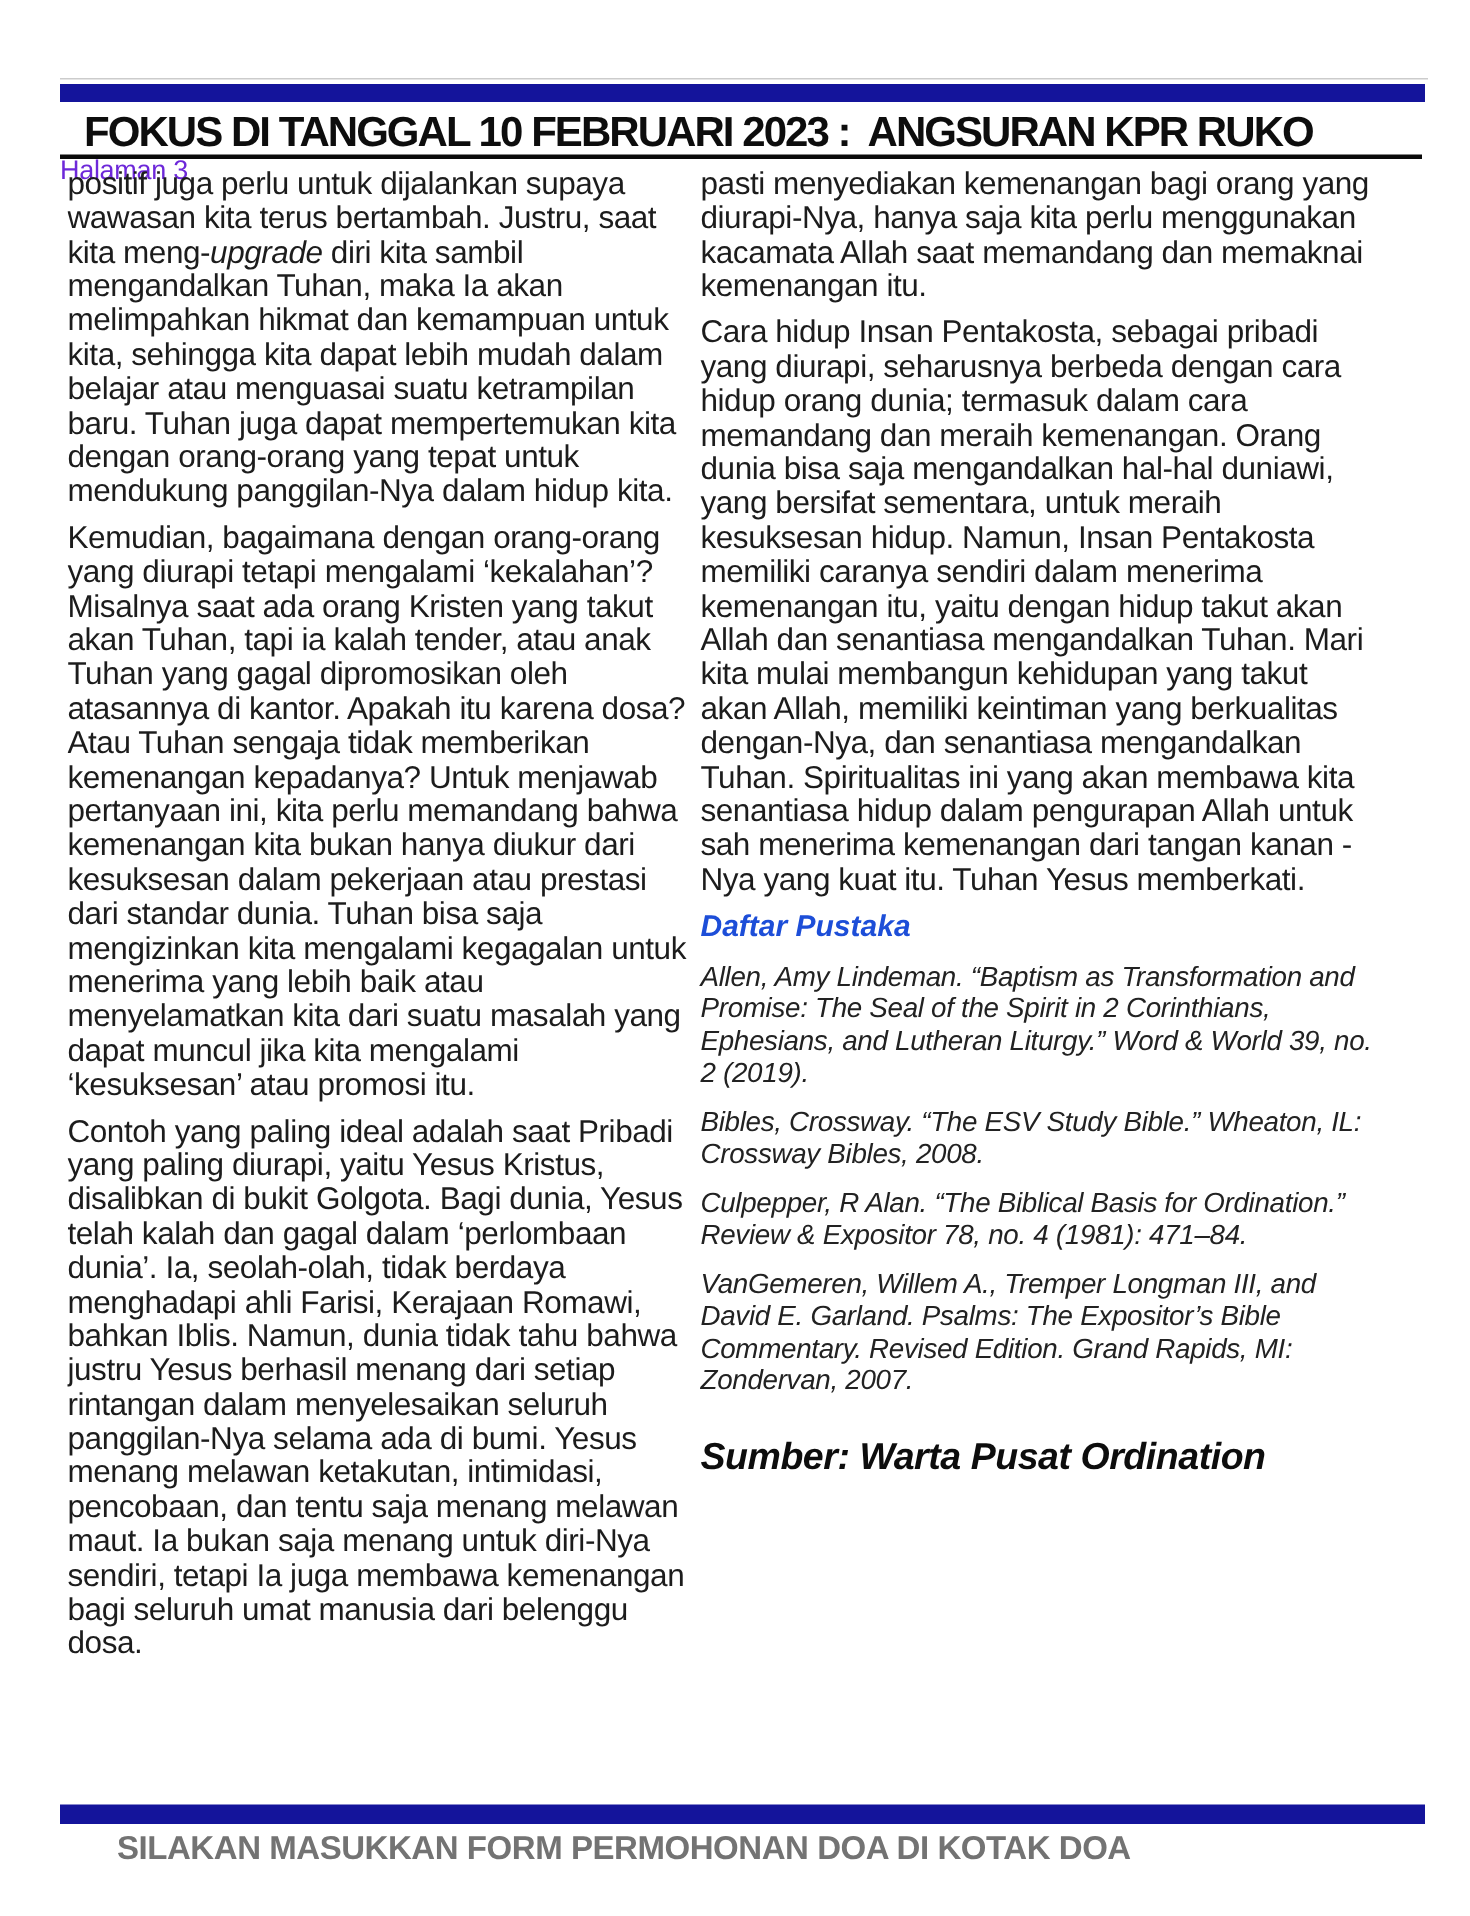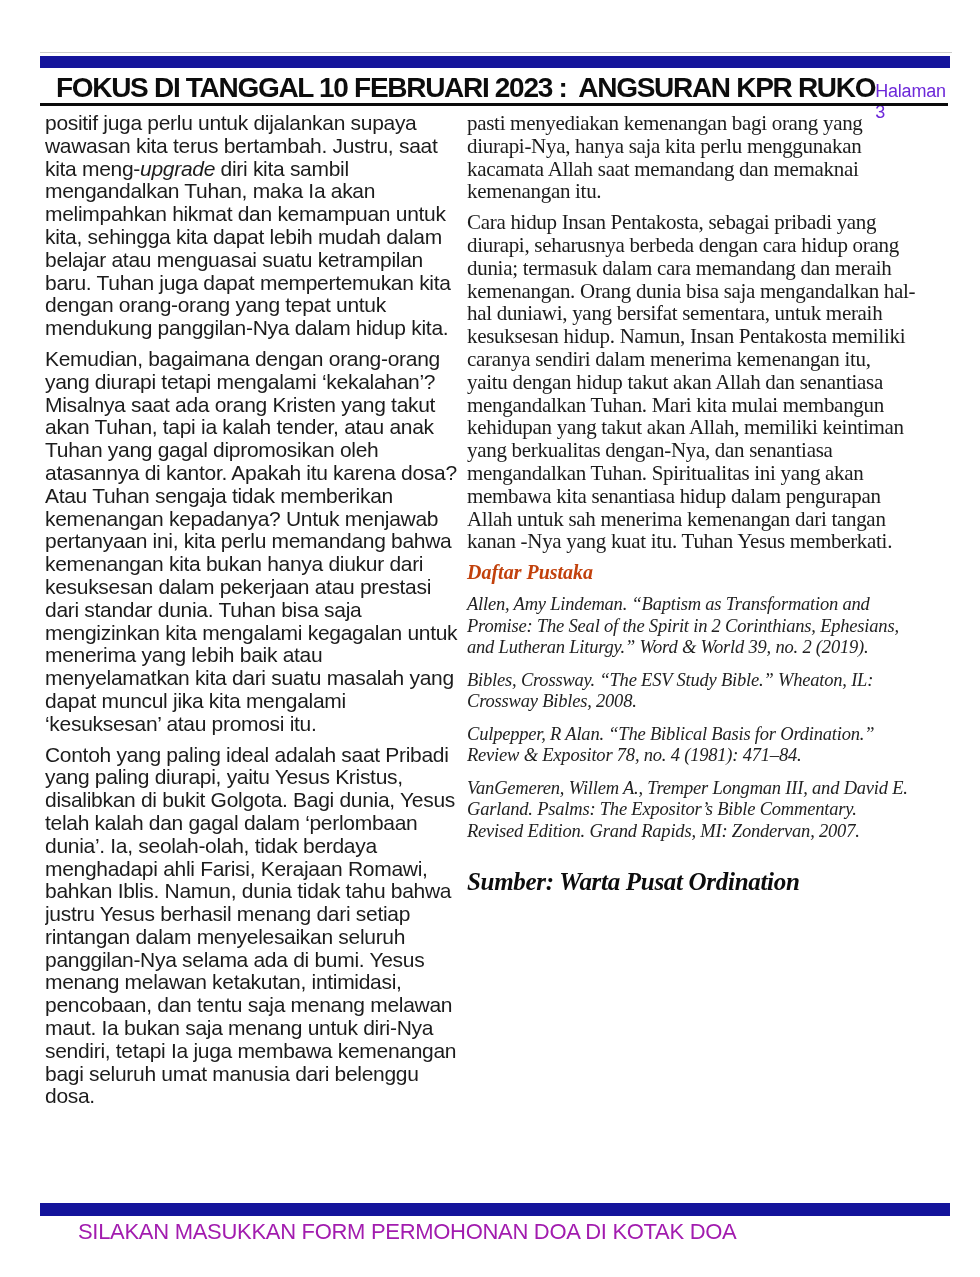--- a/index.html
+++ b/index.html
@@ -19,68 +19,68 @@
   }
   .accent-bar {
     position: absolute; left: 40px; width: 910px; height: 12px;
     background: #14149b;
   }
   .header-bar { top: 56px; }
   .footer-bar { top: 1203px; height: 13px; }
 
   .header-row {
     position: absolute; left: 40px; width: 900px; top: 73px;
-    display: flex; align-items: baseline;
+    display: flex; align-items: baseline; flex-direction: column;
   }
   .title {
     font-weight: bold; font-size: 28px; line-height: 30px;
     letter-spacing: -1.3px; padding-left: 16px; white-space: pre;
     color: #0d0d0d;
   }
   .page-num { font-size: 18px; color: #6d28d9; letter-spacing: -0.2px; }
 
   .header-rule {
     position: absolute; left: 40px; width: 908px; top: 103px; height: 3px;
     background: #0a0a0a;
   }
 
   .columns {
     position: absolute; left: 45px; top: 112px; width: 902px; height: 1089px;
     display: flex; overflow: hidden;
   }
   .col-left  { width: 422px; flex: none; }
-  .col-right { width: 449px; flex: none; font-family: Liberation Serif, serif; }
+  .col-right { width: 449px; flex: none; }
 
   .para {
     margin: 0 0 8px 0;
     font-size: 21px; line-height: 22.8px; letter-spacing: -0.3px;
     color: #1c1c1c;
   }
   .it { font-style: italic; }
 
   .bib-heading {
     margin: 8px 0 10px 0;
     font-size: 20px; font-weight: bold; font-style: italic;
-    color: #c2410c;
+    color: #1d4ed8;
   }
   .bib {
     margin: 0 0 11px 0;
     font-size: 18.5px; line-height: 21.5px; letter-spacing: -0.2px;
     font-style: italic; color: #222222;
   }
   .source {
     margin: 26px 0 0 0;
     font-size: 25px; font-weight: bold; font-style: italic;
     letter-spacing: -0.3px; color: #0d0d0d;
   }
 
   .footer-text {
     position: absolute; left: 78px; top: 1219px;
-    font-weight: normal; font-size: 22px; letter-spacing: -0.3px;
-    color: #a21caf;
+    font-weight: bold; font-size: 22px; letter-spacing: -0.3px;
+    color: #737373;
   }
 </style>
 </head>
 <body>
 
 <div class="page">
 
   <div class="hairline"></div>
   <div class="accent-bar header-bar" style="background: rgb(20, 20, 155);"></div>
 

